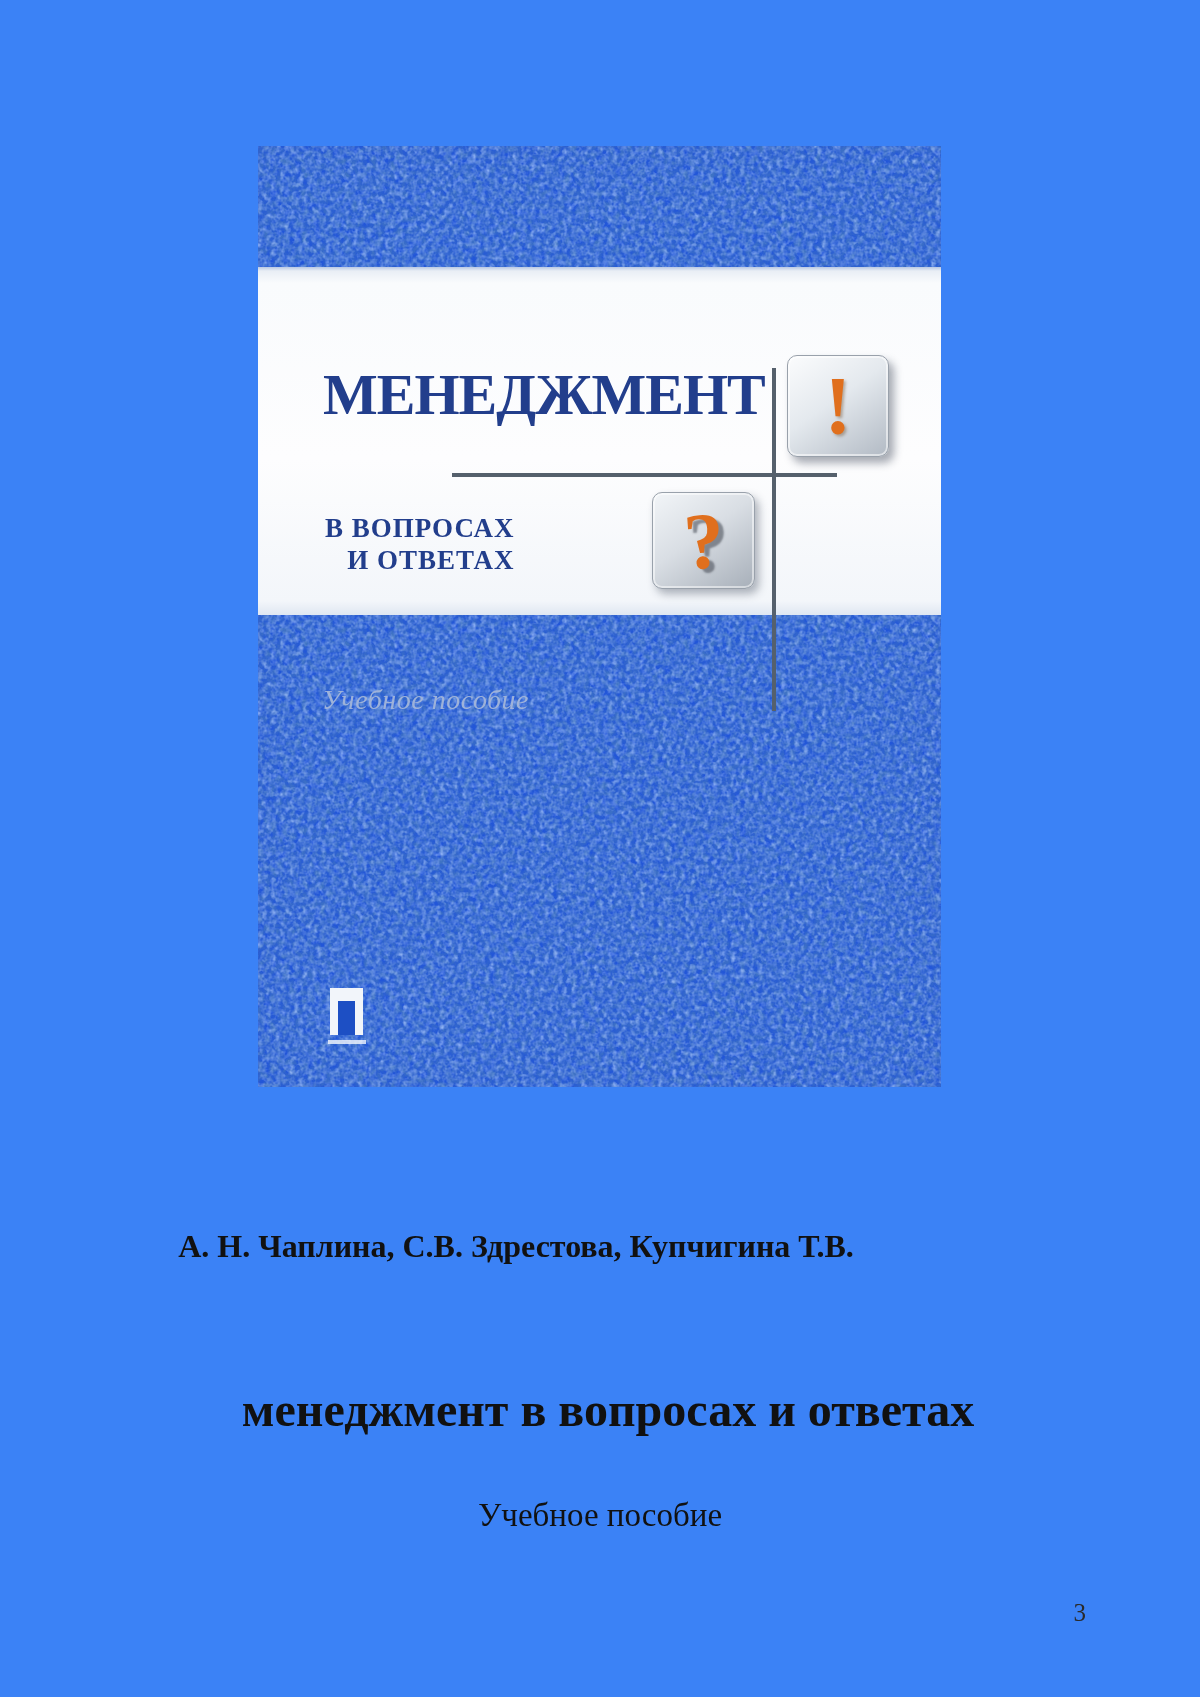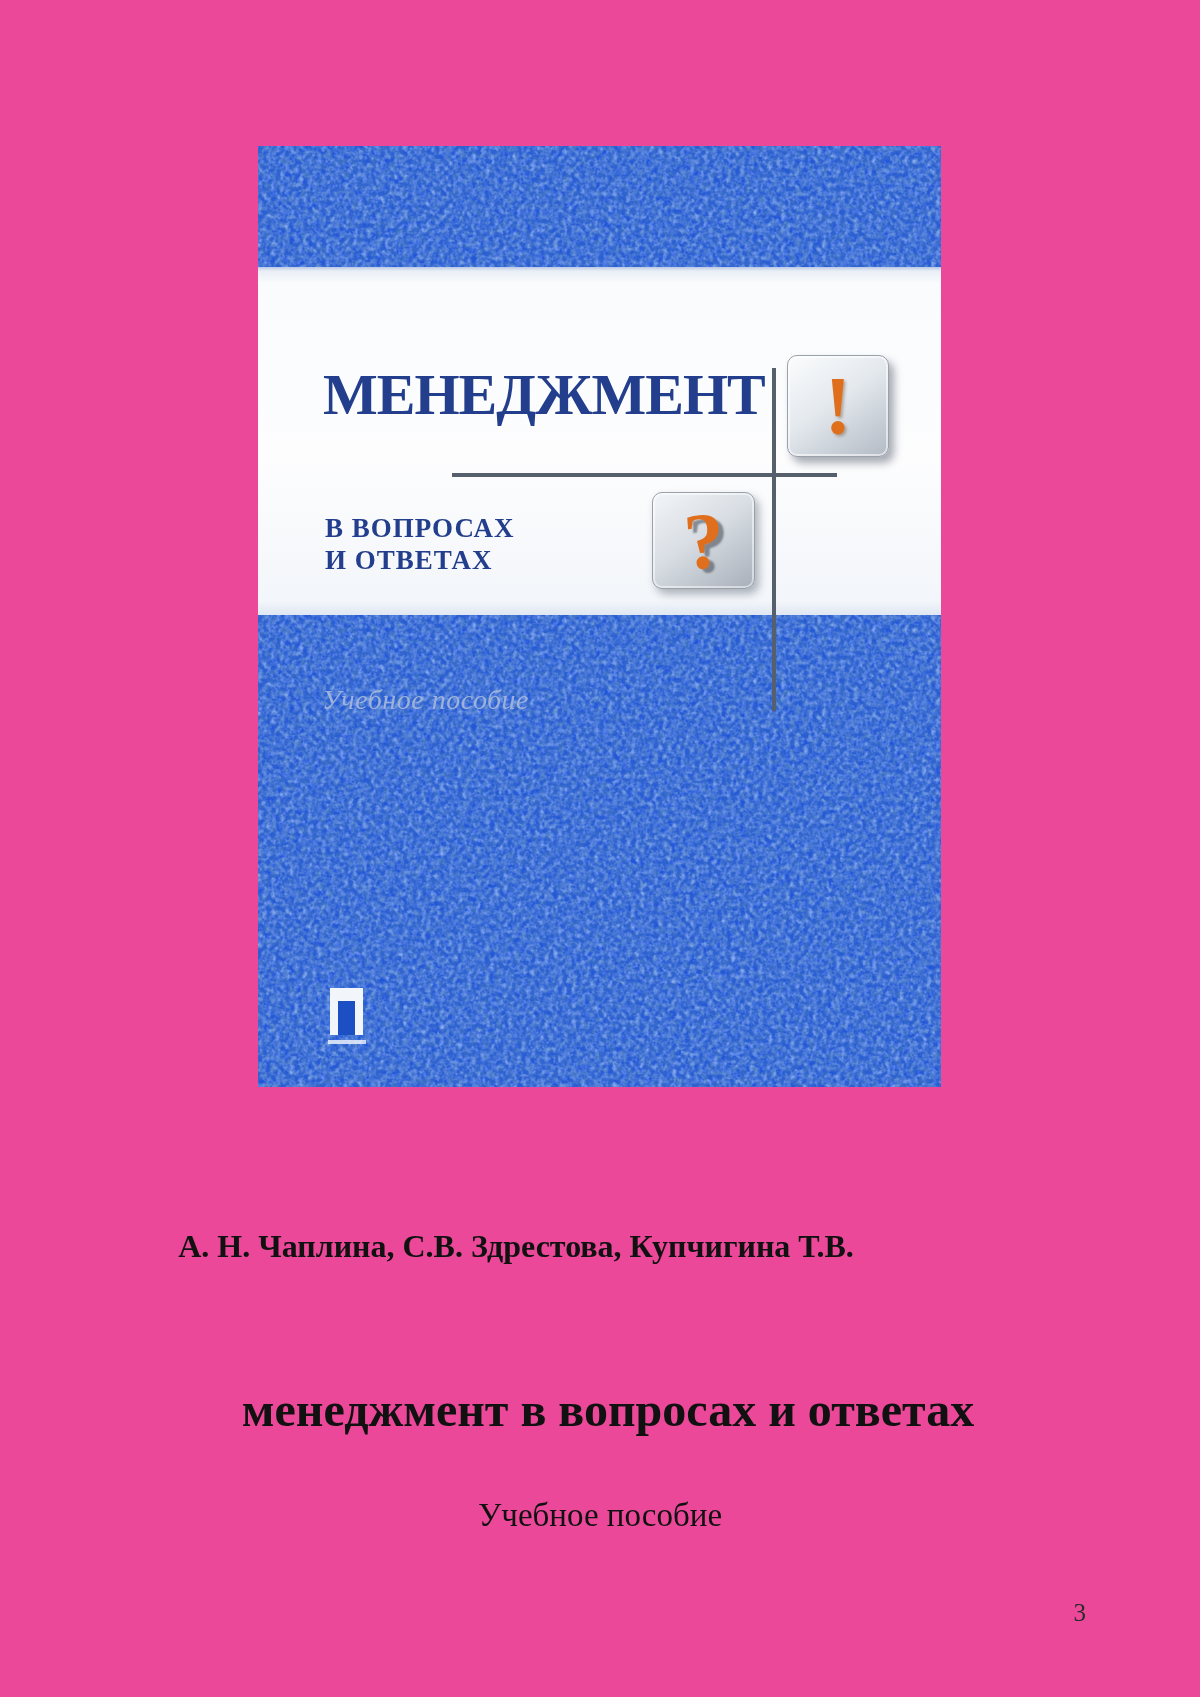--- a/index.html
+++ b/index.html
@@ -1,17 +1,17 @@
 <!DOCTYPE html>
 <html><head>
 <meta charset="utf-8">
 <style>
   html,body{margin:0;padding:0;background:#ffffff;}
   .page{
-    position:relative;width:1200px;height:1697px;background:#ec4899;
+    position:relative;width:1200px;height:1697px;background:#3b82f6;
     margin:0 auto;overflow:hidden;
     font-family:"Liberation Serif","DejaVu Serif",serif;color:#111;
   }
   .defs{position:absolute;width:0;height:0;}
   
   .cover{position:absolute;left:258px;top:146px;width:683px;height:941px;background:#f8fafc;}
   .band{position:absolute;left:0;width:683px;overflow:hidden;}
   .band-top{top:0;height:121px;}
   .band-mid{top:121px;height:348px;
     background:linear-gradient(180deg,#b9c9e4 0,#e9eef5 4px,#f9fbfd 16px,#fdfdfe 55%,#f3f6fa 96%,#dfe7f2 100%);}
@@ -34,21 +34,21 @@
   .icon-quest{
     left:394px;top:346px;width:101px;height:95px;
     background:linear-gradient(145deg,#f2f5f8 0%,#d9dee4 45%,#a7afb9 100%);
     box-shadow:4px 5px 8px rgba(35,45,65,.35), inset 0 0 0 2px rgba(255,255,255,.5);
   }
   .glyph{font-weight:bold;color:#e06f1d;line-height:1;}
   .glyph-excl{font-size:82px;text-shadow:2px 2px 3px rgba(90,50,10,.35);}
   .glyph-quest{font-size:80px;transform:rotate(-4deg);text-shadow:5px 4px 2px rgba(75,80,90,.6);}
   .cover-sub{position:absolute;left:67px;top:366px;color:#223e8c;font-weight:bold;
     font-size:27px;line-height:32px;letter-spacing:1px;}
-  .cover-sub-line{display:block;white-space:nowrap;}
+  .cover-sub-line{display:block;white-space:nowrap;text-align:right;}
   .cover-edition{
     position:absolute;left:64px;top:538px;font-size:28px;font-style:italic;
     color:#a3b6da;letter-spacing:.5px;opacity:.95;white-space:nowrap;
   }
   .logo{position:absolute;left:72px;top:842px;width:40px;height:58px;}
   .logo-gate{position:relative;width:33px;height:47px;background:#f2f5fa;}
   .logo-gap{position:absolute;left:8px;top:13px;width:17px;height:34px;background:#1d4fc4;}
   .logo-caption{position:absolute;left:-2px;top:52px;width:38px;height:4px;background:rgba(255,255,255,.75);}
   
   .authors{position:absolute;left:0;top:1228px;width:1032px;text-align:center;

